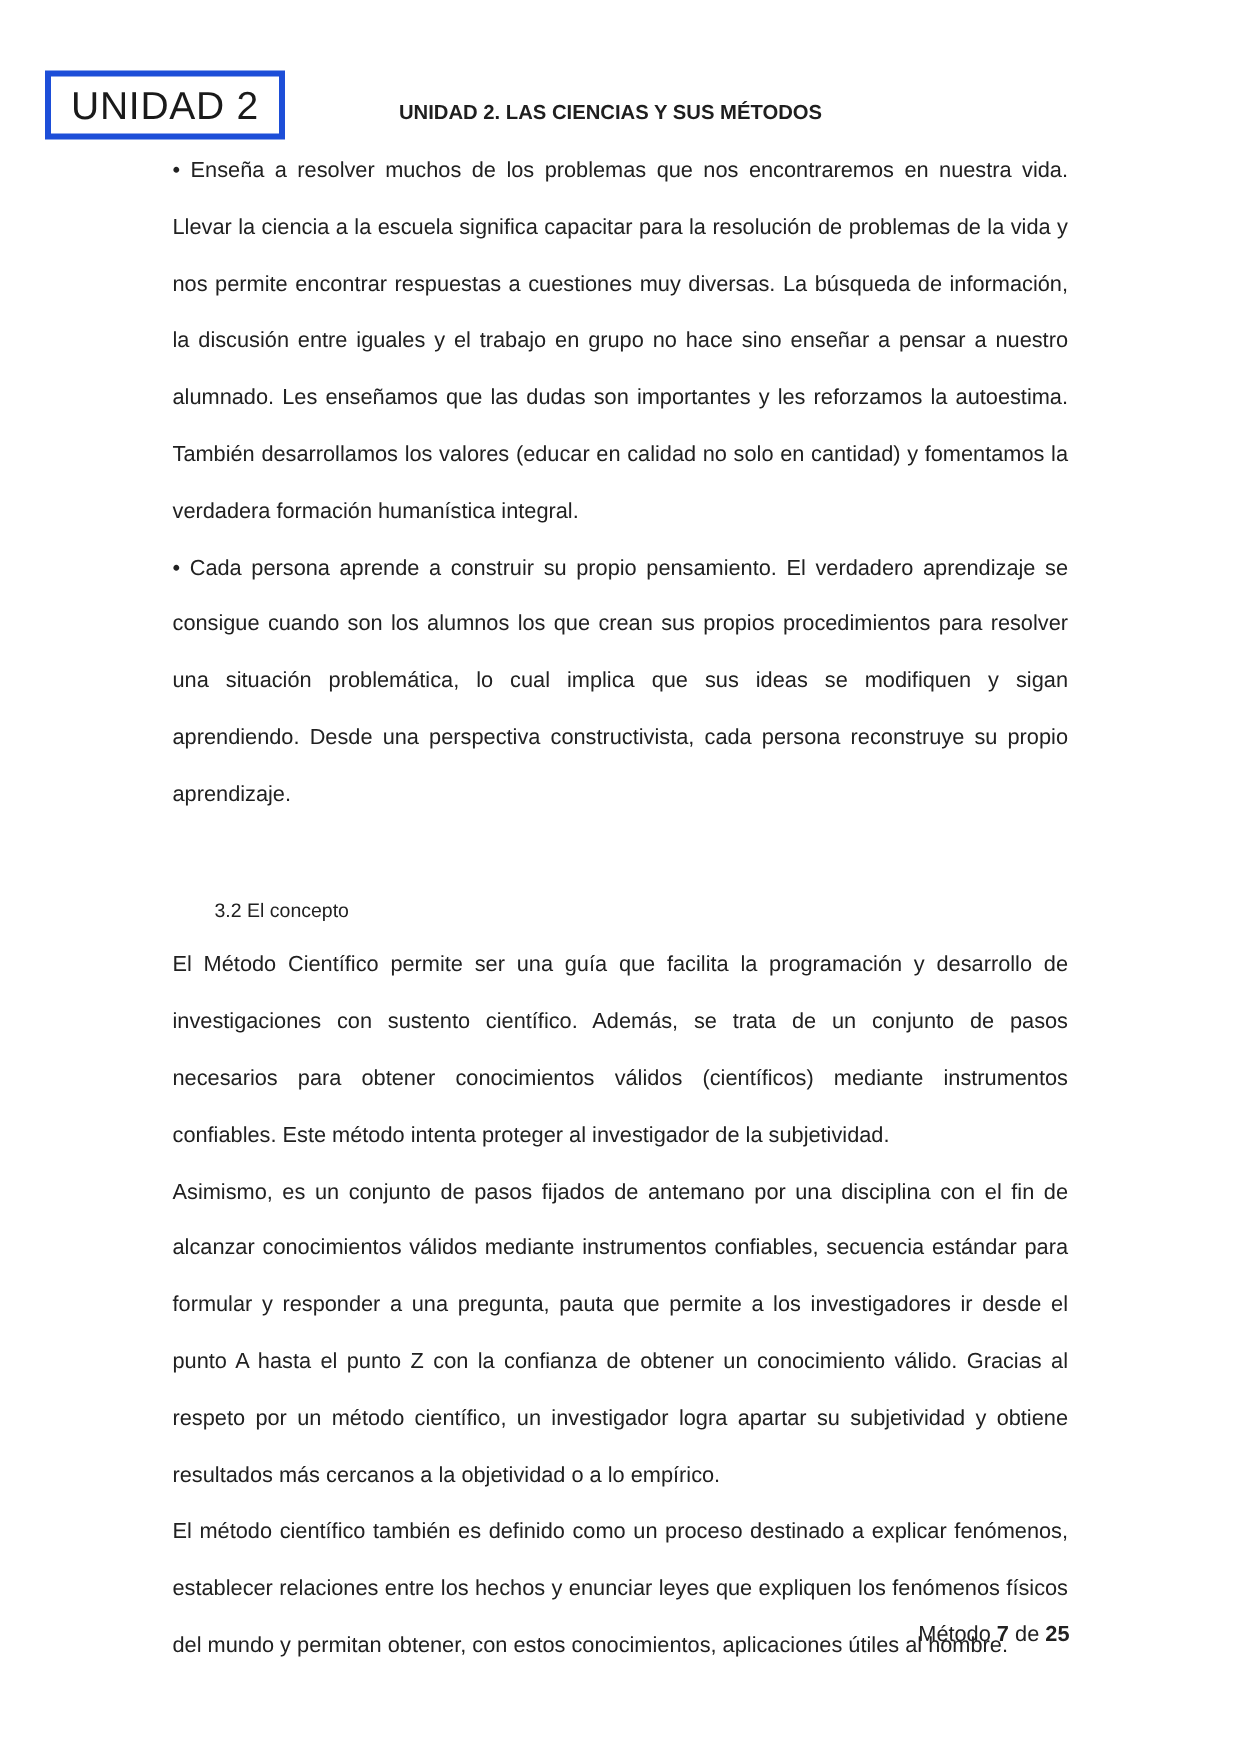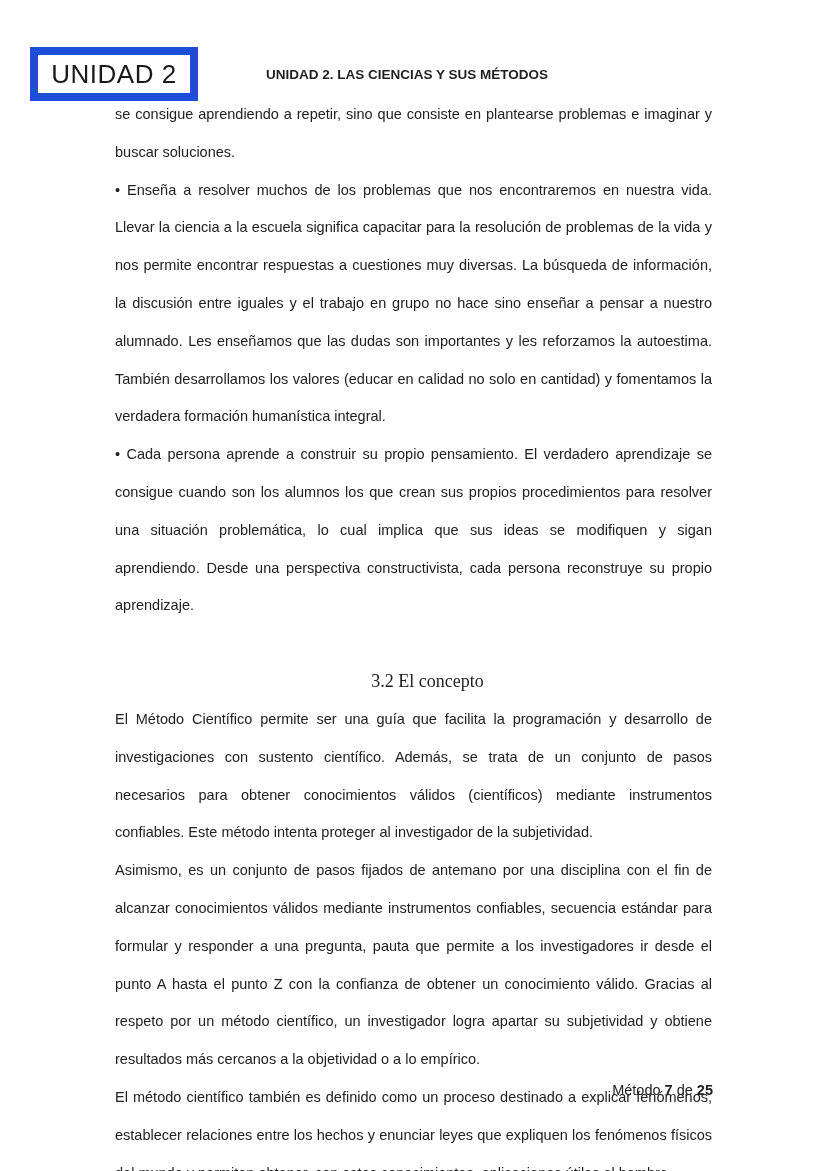--- a/index.html
+++ b/index.html
@@ -11,21 +11,21 @@
     font-family: "Liberation Sans", sans-serif;
     color: #212121;
     overflow: hidden;
   }
   .unit-box {
     position: absolute;
     left: 30px;
     top: 47px;
     width: 152px;
     height: 38px;
-    border: 8px solid #1d4ed8;
+    border: 4px solid #1d4ed8;
     display: flex;
     align-items: center;
     justify-content: center;
     font-size: 26px;
     letter-spacing: 0.5px;
     color: #1a1a1a;
     background: #ffffff;
   }
   .header-title {
     position: absolute;
@@ -45,23 +45,22 @@
     font-size: 14.5px;
     line-height: 37.8px;
     text-align: justify;
     color: #212121;
   }
   .body-text p { margin: 0; }
   .section-heading {
     margin: 0;
     margin-top: 38px !important;
     padding-left: 28px;
-    font-size: 18px;
-    text-align: center;
-    font-family: Liberation Serif, serif;
+    font-size: 13px;
+    text-align: left;
   }
   .page-footer {
     position: absolute;
     right: 115px;
     top: 1082px;
     font-size: 14.5px;
     color: #212121;
     white-space: nowrap;
   }
   .page-footer b { font-weight: bold; }
@@ -69,21 +68,20 @@
 </head>
 <body>
 
 <div class="unit-box">
   <span>UNIDAD 2</span>
 </div>
 
 <div class="header-title">UNIDAD 2. LAS CIENCIAS Y SUS MÉTODOS</div>
 
 <div class="body-text">
-  <p>se consigue aprendiendo a repetir, sino que consiste en plantearse problemas e imaginar y buscar soluciones.</p>
   <p>• Enseña a resolver muchos de los problemas que nos encontraremos en nuestra vida. Llevar la ciencia a la escuela significa capacitar para la resolución de problemas de la vida y nos permite encontrar respuestas a cuestiones muy diversas. La búsqueda de información, la discusión entre iguales y el trabajo en grupo no hace sino enseñar a pensar a nuestro alumnado. Les enseñamos que las dudas son importantes y les reforzamos la autoestima. También desarrollamos los valores (educar en calidad no solo en cantidad) y fomentamos la verdadera formación humanística integral.</p>
   <p>• Cada persona aprende a construir su propio pensamiento. El verdadero aprendizaje se consigue cuando son los alumnos los que crean sus propios procedimientos para resolver una situación problemática, lo cual implica que sus ideas se modifiquen y sigan aprendiendo. Desde una perspectiva constructivista, cada persona reconstruye su propio aprendizaje.</p>
   <p class="section-heading">3.2 El concepto</p>
   <p>El Método Científico permite ser una guía que facilita la programación y desarrollo de investigaciones con sustento científico. Además, se trata de un conjunto de pasos necesarios para obtener conocimientos válidos (científicos) mediante instrumentos confiables. Este método intenta proteger al investigador de la subjetividad.</p>
   <p>Asimismo, es un conjunto de pasos fijados de antemano por una disciplina con el fin de alcanzar conocimientos válidos mediante instrumentos confiables, secuencia estándar para formular y responder a una pregunta, pauta que permite a los investigadores ir desde el punto A hasta el punto Z con la confianza de obtener un conocimiento válido. Gracias al respeto por un método científico, un investigador logra apartar su subjetividad y obtiene resultados más cercanos a la objetividad o a lo empírico.</p>
   <p>El método científico también es definido como un proceso destinado a explicar fenómenos, establecer relaciones entre los hechos y enunciar leyes que expliquen los fenómenos físicos del mundo y permitan obtener, con estos conocimientos, aplicaciones útiles al hombre.</p>
 
 </div>
 
 <div class="page-footer">

